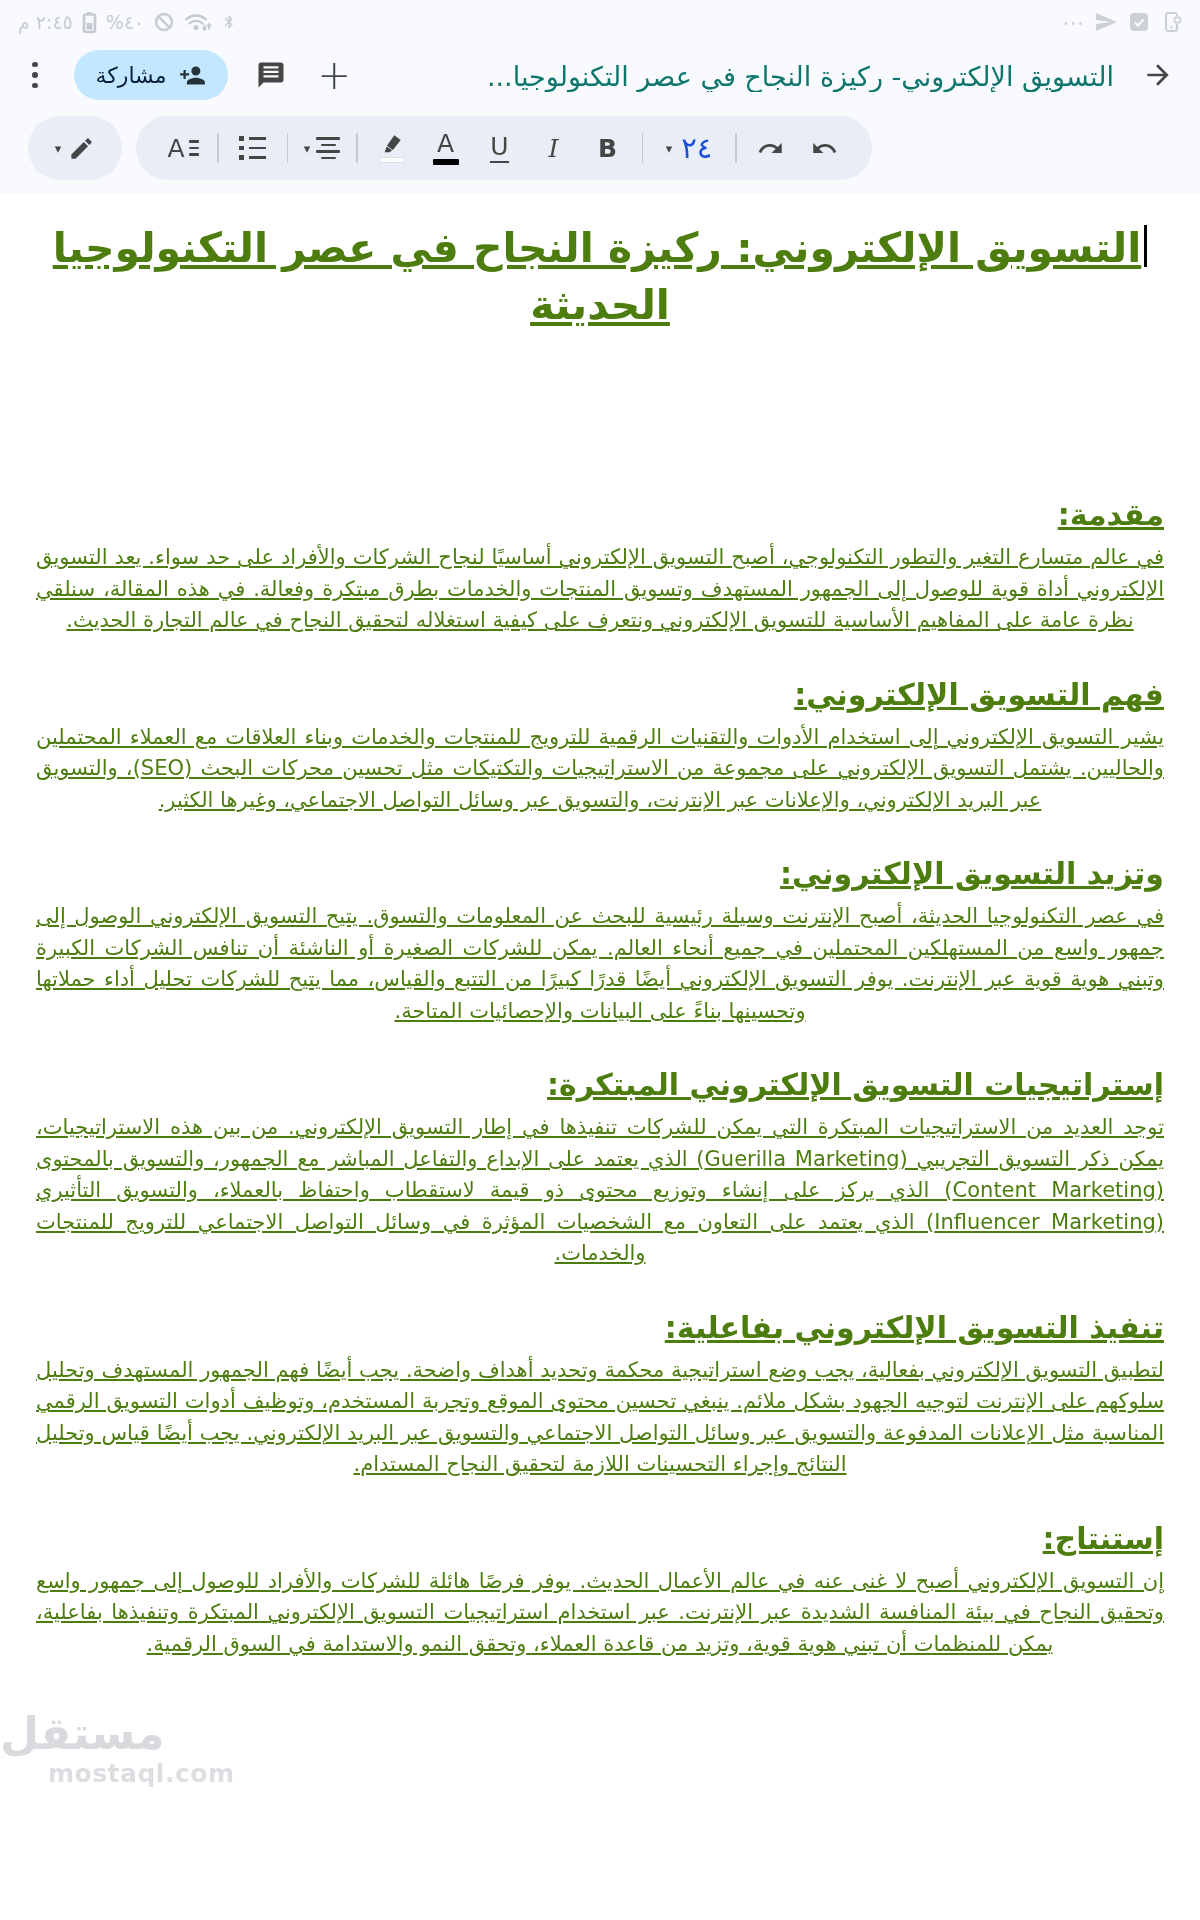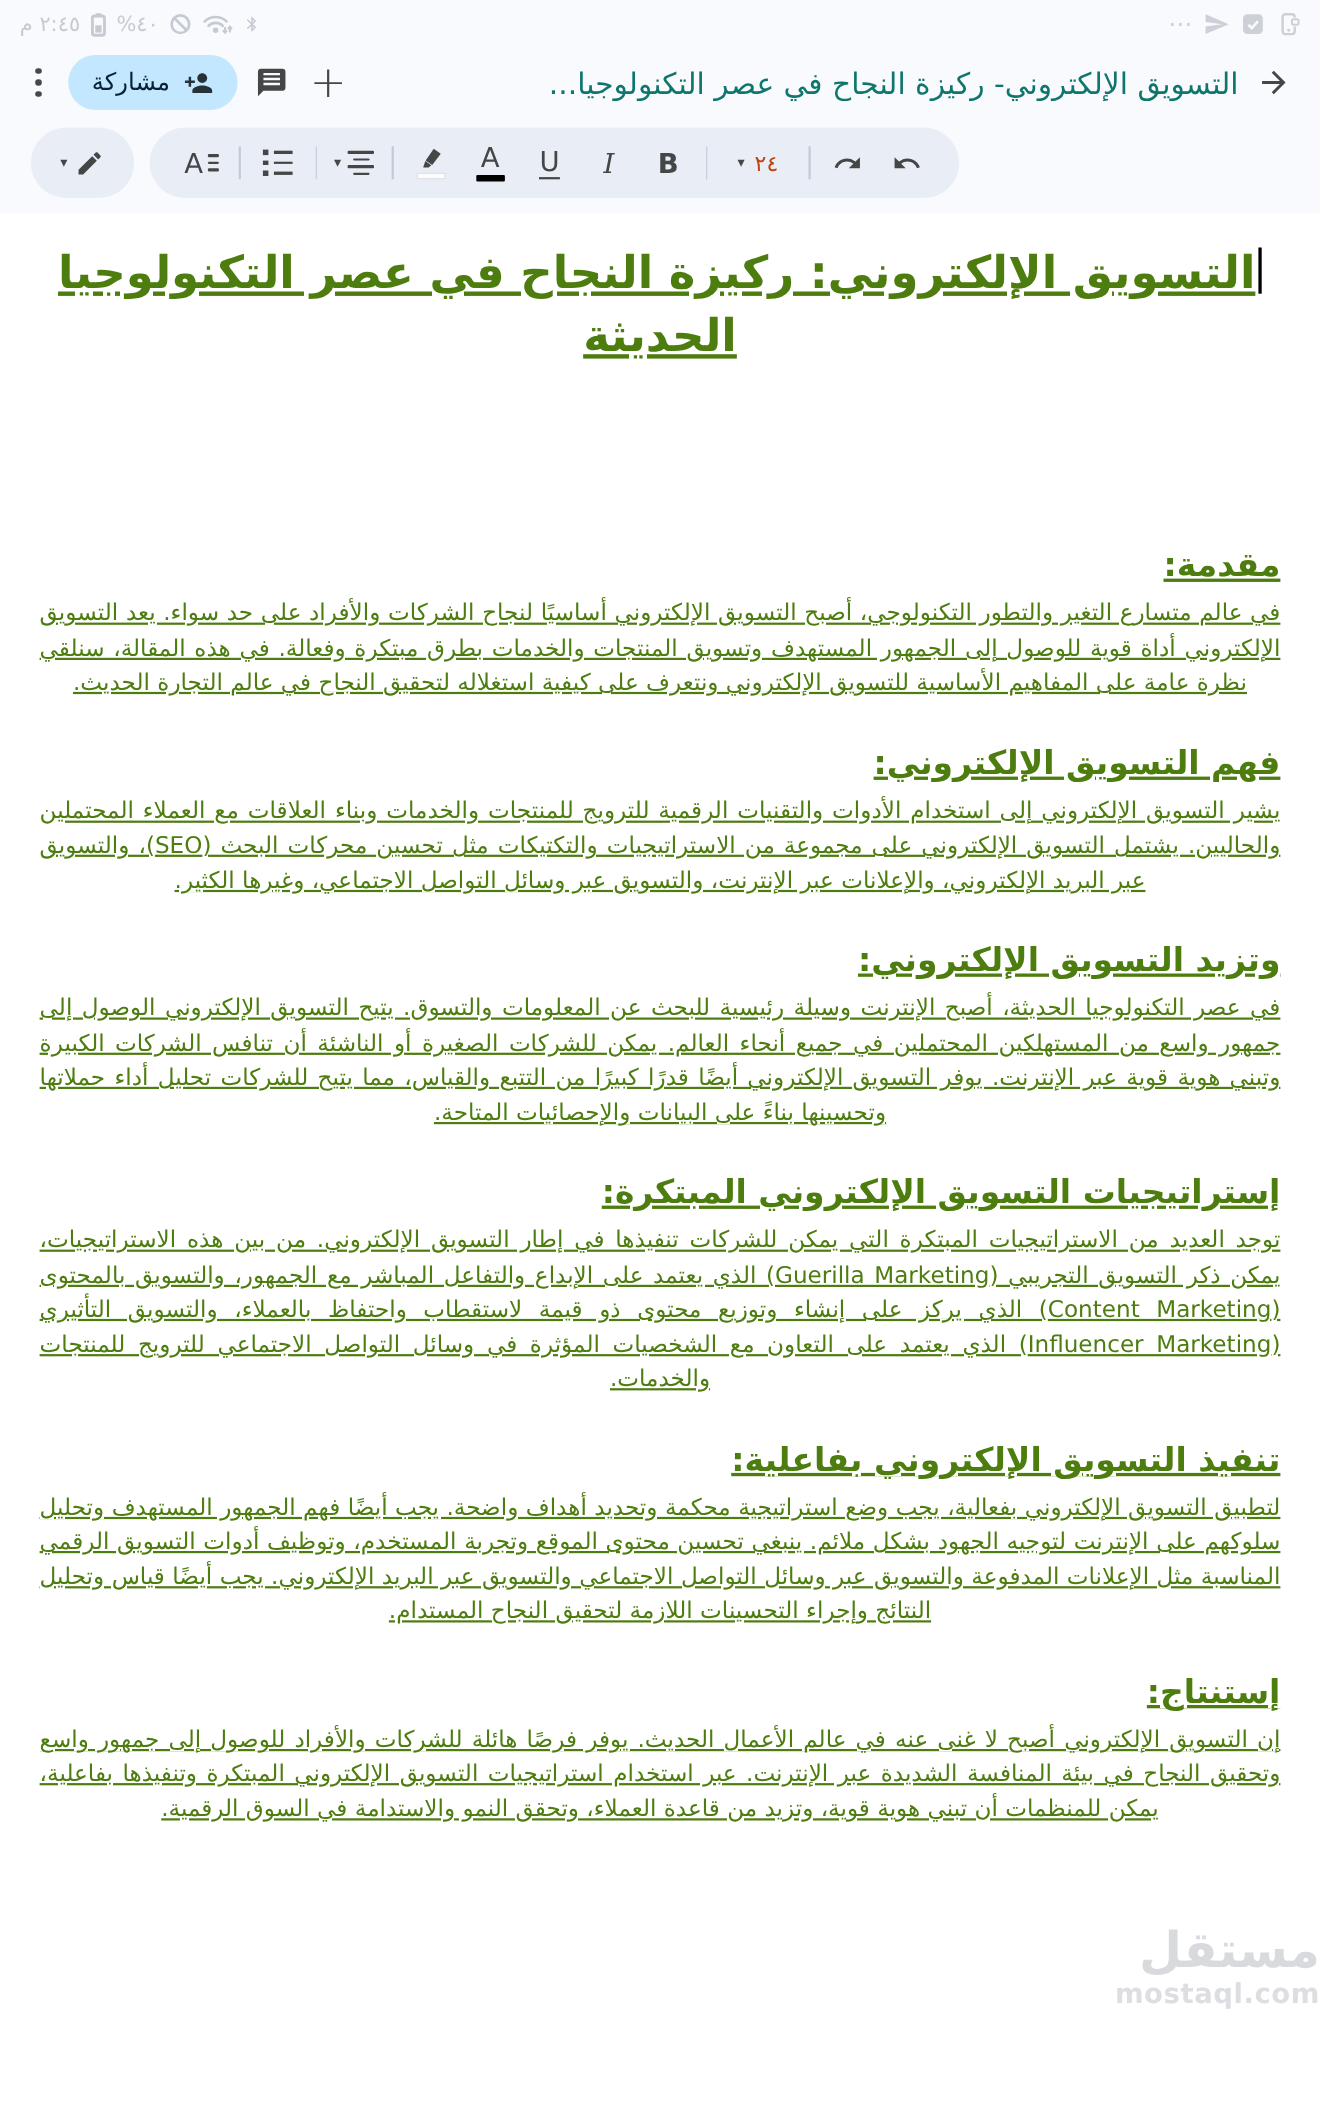--- a/index.html
+++ b/index.html
@@ -19,21 +19,21 @@
     justify-content: space-between; padding: 6px 16px 0 18px;
     color: #c6cad2; font-size: 19px; gap: 38px;
   }
   .sb-group { display: flex; align-items: center; gap: 9px; }
   .sb-ic { display: inline-flex; align-items: center; }
   .sb-ic svg { display: block; }
   .sb-dots { font-size: 22px; letter-spacing: 1px; color: #cdd0d6; }
 
   .app-bar {
     height: 74px; display: flex; align-items: center;
-    padding: 0 26px 0 24px; gap: 16px;
+    padding: 0 26px 0 24px; gap: 28px;
   }
   .ab-overflow { display: flex; flex-direction: column; gap: 5px; padding: 6px 8px; cursor: pointer; }
   .ab-overflow i { width: 5.5px; height: 5.5px; border-radius: 50%; background: #46484d; }
   .share-pill {
     display: flex; align-items: center; gap: 12px;
     background: #c2e7ff; border-radius: 26px; height: 50px; padding: 0 22px;
     color: #082134; font-size: 22px; cursor: pointer;
   }
   .ab-icon { color: #444746; display: flex; align-items: center; justify-content: center; }
   .ab-plus { font-size: 40px; font-weight: 300; line-height: 1; padding: 0 4px; }
@@ -66,36 +66,36 @@
   .fmt-lines { display: flex; flex-direction: column; gap: 4px; }
   .fmt-lines i { width: 10px; height: 2.5px; background: #444746; border-radius: 1px; }
   .list-ic { display: flex; flex-direction: column; gap: 5px; }
   .list-row { display: flex; align-items: center; gap: 5px; }
   .list-row b { width: 4.5px; height: 4.5px; background: #444746; }
   .list-row i { width: 17px; height: 2.5px; background: #444746; }
   .ind-ic { display: flex; align-items: center; gap: 6px; }
   .ind-lines { display: flex; flex-direction: column; align-items: center; gap: 4px; }
   .ind-lines i { height: 2.5px; background: #444746; border-radius: 1px; }
   .size-item { flex-direction: row; gap: 9px; min-width: 78px; }
-  .size-num { font-size: 20px; color: #c2410c; }
+  .size-num { font-size: 29px; color: #1d4ed8; }
 
   
   .doc { direction: rtl; padding: 26px 36px 0; color: #4d7c0f; text-decoration: underline; }
   .doc-title {
     font-size: 41px; font-weight: 700; text-align: center;
     line-height: 1.38; margin: 0 0 164px;
   }
   .caret { display: inline-block; width: 3px; height: 42px; background: #000; vertical-align: -5px; margin-left: 3px; }
   .sec-h { font-size: 30px; font-weight: 700; margin: 40px 0 10px; }
   .sec-p {
     font-size: 21px; line-height: 31.5px; margin: 0;
     text-align: justify; text-align-last: center;
   }
 
-  .watermark { position: absolute; top: 1748px; left: 0; right: 0; text-align: right; }
+  .watermark { position: absolute; top: 1709px; left: 0; right: 0; text-align: left; }
   .wm-logo { font-size: 45px; font-weight: 700; color: #d8dade; line-height: 1.1; }
   .wm-site { font-size: 25px; color: #dcdee1; letter-spacing: 0.5px; font-weight: 700; margin-left: 48px; }
 </style>
 </head>
 <body>
 
 <div class="screen">
 
   <div class="chrome">
 

